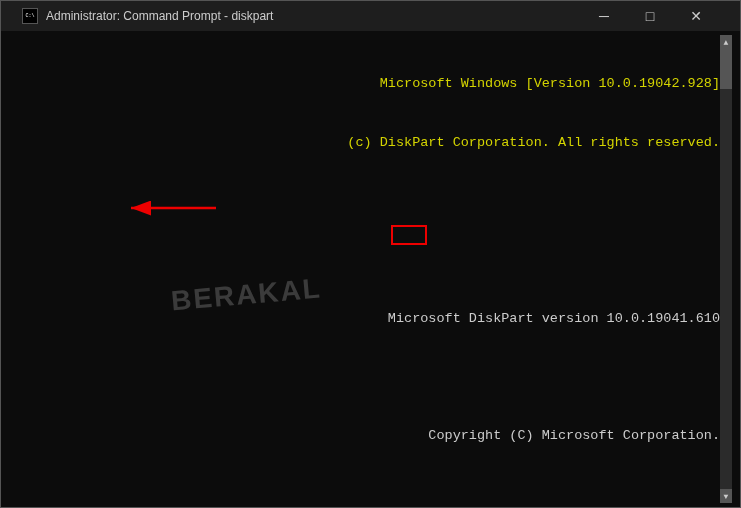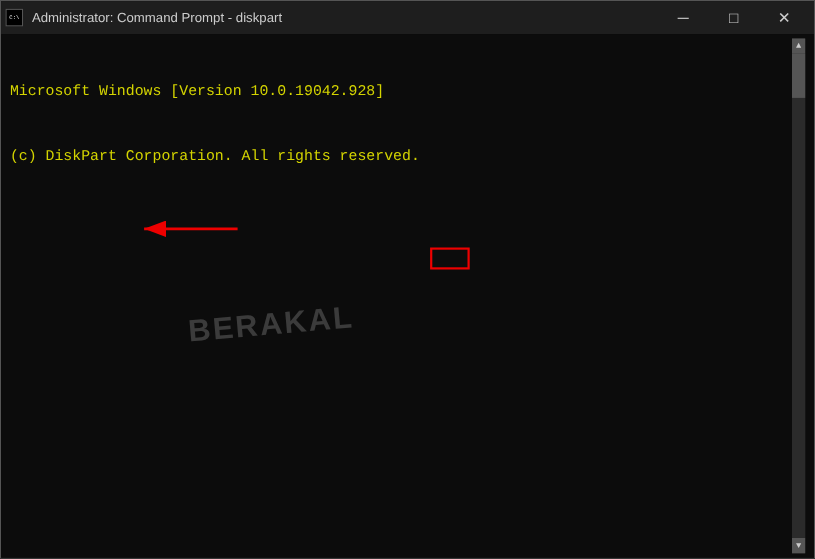--- a/index.html
+++ b/index.html
@@ -21,21 +21,21 @@
       border: 1px solid #555;
     }
 
     
     .title-bar {
       background: #1e1e1e;
       height: 30px;
       display: flex;
       align-items: center;
       justify-content: space-between;
-      padding: 0 4px;
+      padding: 0 21px;
       flex-shrink: 0;
     }
 
     .title-bar-left {
       display: flex;
       align-items: center;
       gap: 8px;
     }
 
     .cmd-icon {
@@ -90,20 +90,21 @@
       padding: 4px 8px;
       overflow: hidden;
       position: relative;
       display: flex;
     }
 
     .console-content {
       flex: 1;
       line-height: 1.45;
       white-space: pre;
+      text-align: right;
     }
 
     .line {
       display: block;
       white-space: pre;
     }
 
     .line-yellow {
       color: #d4d400;
     }
@@ -193,21 +194,23 @@
       <button class="title-btn close">✕</button>
     </div>
   </div>
 
   <div class="console">
     <div class="console-content">
       <span class="line line-yellow">Microsoft Windows [Version 10.0.19042.928]</span>
       <span class="line line-yellow">(c) DiskPart Corporation. All rights reserved.</span>
       <span class="line"> </span>
       <span class="line"> </span>
+      <span class="line">Microsoft DiskPart version 10.0.19041.610</span>
       <span class="line"> </span>
+      <span class="line">Copyright (C) Microsoft Corporation.</span>
       
       
       
       
       
       
       
       
       
     </div>

